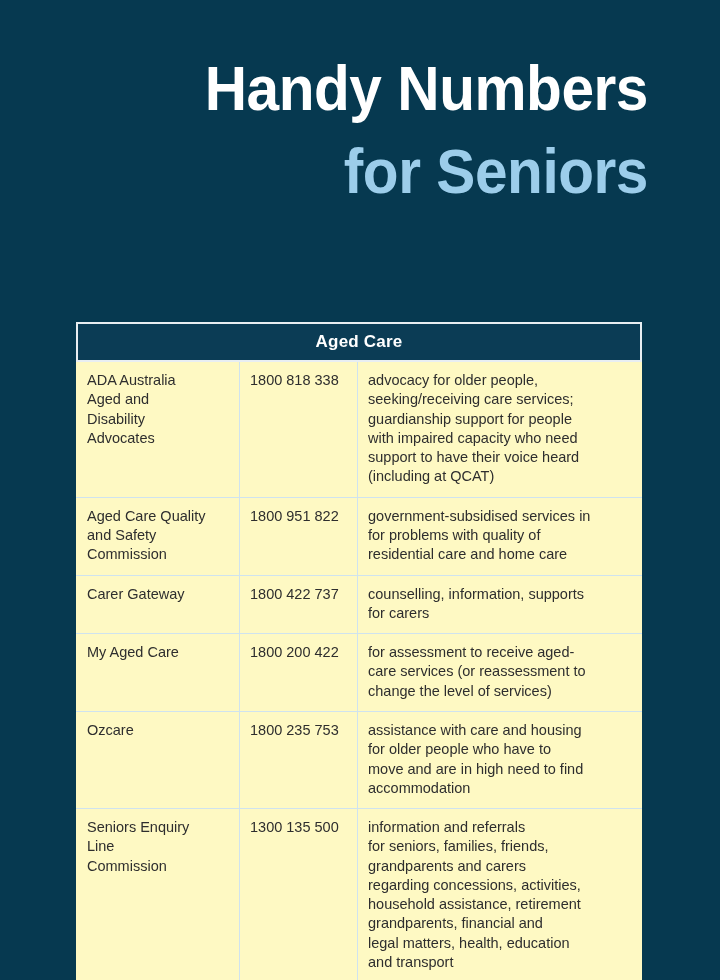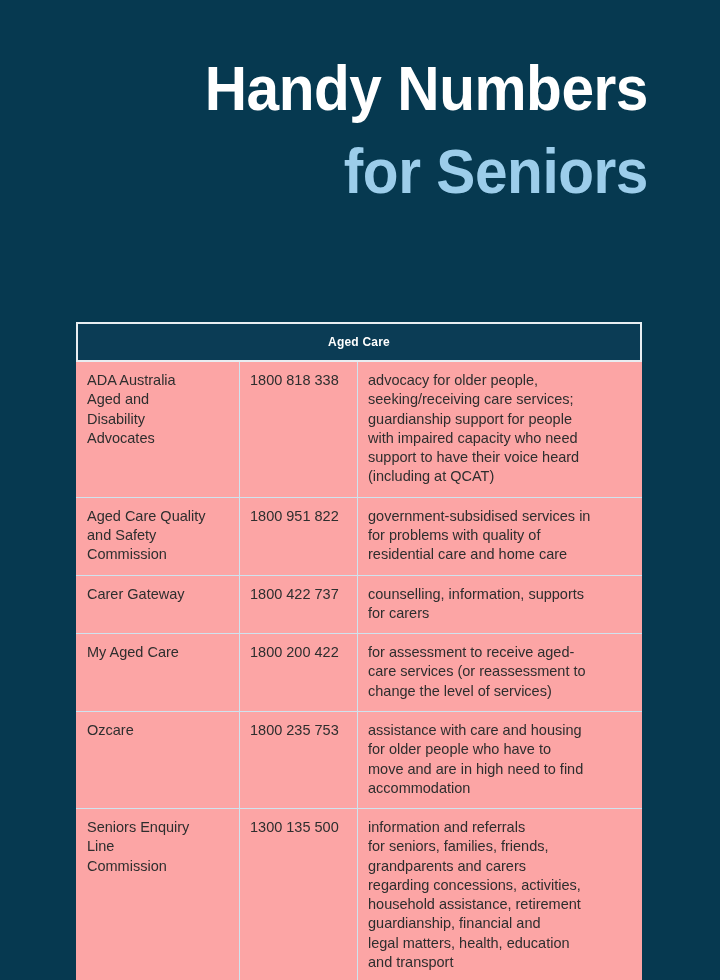--- a/index.html
+++ b/index.html
@@ -57,35 +57,35 @@
     background: #0b3c55;
     border: 2px solid #e8eef2;
     box-sizing: border-box;
     height: 40px;
     display: flex;
     align-items: center;
     justify-content: center;
   }
   .table-header-title {
     color: #ffffff;
-    font-size: 12px;
+    font-size: 17px;
     font-weight: bold;
     letter-spacing: 0.2px;
   }
 
   .table-body {
     background: #ffffff;
     padding-bottom: 30px;
   }
 
   .row {
     display: flex;
     align-items: stretch;
     border-bottom: 1px solid #cfe3ef;
-    background: #fca5a5;
+    background: #fef9c3;
   }
   .row:last-child {
     border-bottom: none;
   }
 
   .cell {
     font-size: 14.5px;
     line-height: 1.33;
     color: #2e2e2e;
     padding: 9px 0 10px 0;
@@ -207,19 +207,19 @@
         </div>
         <div class="cell cell-phone">
           <p>1300 135 500</p>
         </div>
         <div class="cell cell-desc">
           <p>information and referrals</p>
           <p>for seniors, families, friends,</p>
           <p>grandparents and carers</p>
           <p>regarding concessions, activities,</p>
           <p>household assistance, retirement</p>
-          <p>guardianship, financial and</p>
+          <p>grandparents, financial and</p>
           <p>legal matters, health, education</p>
           <p>and transport</p>
         </div>
       </div>
     </div>
 </div>
 
 </body></html>

